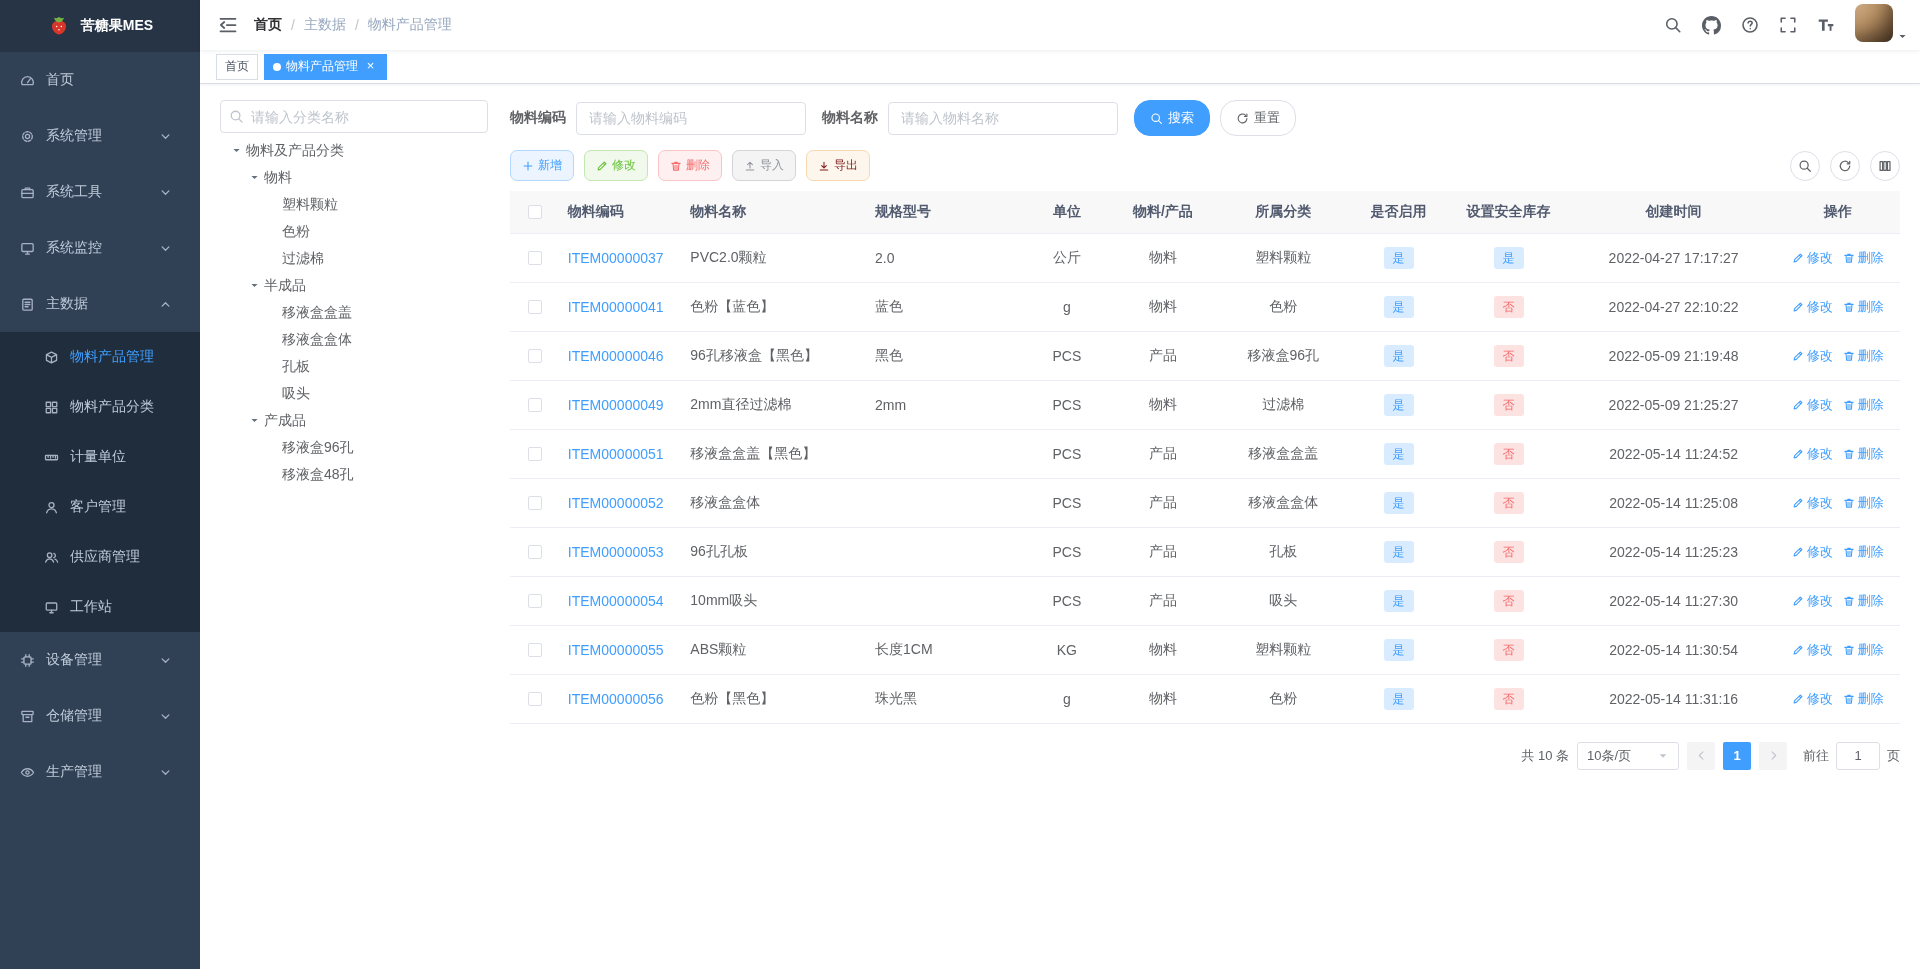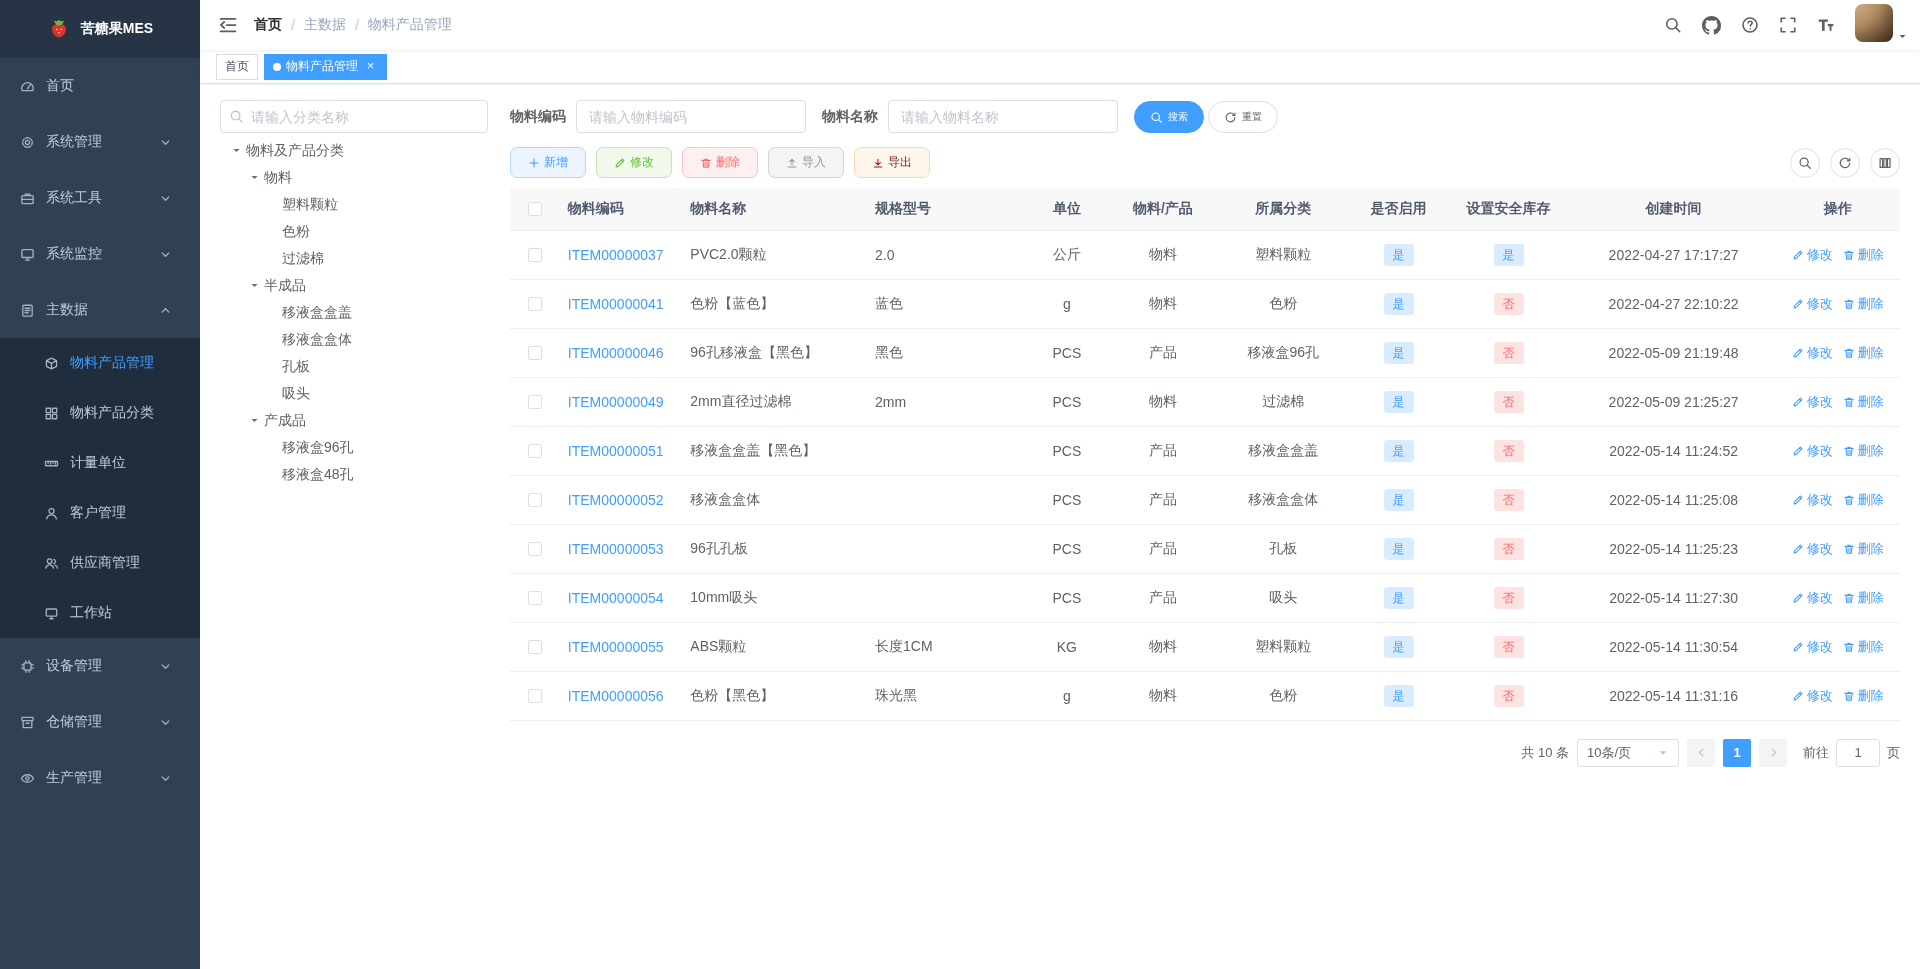--- a/index.html
+++ b/index.html
@@ -4,21 +4,21 @@
 <style>
   *{margin:0;padding:0;box-sizing:border-box}
   html,body{width:1920px;height:969px;overflow:hidden}
   body{font-family:"Liberation Sans","DejaVu Sans",sans-serif;font-size:14px;color:#303133;background:#fff}
   .icon{display:inline-flex;align-items:center;justify-content:center;line-height:1}
   .icon svg{width:1em;height:1em;display:block}
   .app{display:flex;width:100%;height:100%}
 
   
   .sidebar{width:200px;height:100%;background:#304156;flex-shrink:0;display:flex;flex-direction:column}
-  .logo{height:58px;background:#263445;display:flex;align-items:center;justify-content:center;gap:10px;cursor:pointer;flex-shrink:0}
+  .logo{height:52px;background:#263445;display:flex;align-items:center;justify-content:center;gap:10px;cursor:pointer;flex-shrink:0}
   .logo .icon{font-size:24px}
   .logo-title{color:#fff;font-size:14px;font-weight:bold}
   .menu{flex:1;overflow:hidden}
   .menu-item{height:56px;display:flex;align-items:center;padding:0 16px 0 20px;color:#bfcbd9;font-size:14px;cursor:pointer;white-space:nowrap}
   .menu-item .icon{font-size:15px;margin-right:11px;color:#a7b1c2;flex-shrink:0}
   .mi-label{flex:1;overflow:hidden;text-overflow:ellipsis}
   .chev{font-size:12px;color:#bfcbd9;margin-left:6px}
   .chev.open svg{transform:rotate(180deg)}
   .submenu{background:#1f2d3d}
   .submenu .menu-item{height:50px;padding-left:44px}
@@ -53,27 +53,27 @@
   .tree-search .icon{position:absolute;left:9px;top:9px;font-size:15px;color:#c0c4cc}
   input::placeholder{color:#bfc4cc}
   .tree-row{display:flex;align-items:center;height:27px;font-size:14px;color:#606266;cursor:pointer;white-space:nowrap}
   .tree-caret{width:20px;display:inline-flex;justify-content:center;font-size:11px;color:#66707a;flex-shrink:0}
   .tree-caret.leaf{visibility:hidden}
 
   .table-panel{flex:1;min-width:0;display:flex;flex-direction:column}
   .filter-row{display:flex;align-items:center;margin-bottom:14px}
   .filter-label{font-weight:700;color:#606266;margin-right:10px;white-space:nowrap}
   .filter-input{width:230px;height:33px;border:1px solid #dcdfe6;border-radius:4px;padding:0 12px;font-size:14px;color:#606266;outline:none;margin-right:16px}
-  .btn{display:inline-flex;align-items:flex-end;gap:5px;border-radius:16px;cursor:pointer;font-size:10px;border:1px solid transparent;white-space:nowrap}
+  .btn{display:inline-flex;align-items:center;gap:5px;border-radius:16px;cursor:pointer;font-size:13px;border:1px solid transparent;white-space:nowrap}
   .btn .icon{font-size:13px}
   .btn-search{background:#409eff;border-color:#409eff;color:#fff;padding:8px 15px}
-  .btn-reset{background:#fff;border-color:#dcdfe6;color:#606266;padding:8px 15px;margin-left:4px}
+  .btn-reset{background:#fff;border-color:#dcdfe6;color:#606266;padding:8px 15px;margin-left:10px}
 
   .toolbar{display:flex;align-items:center;margin-bottom:10px}
-  .tbtn{display:inline-flex;align-items:center;gap:4px;font-size:12px;padding:6px 17px;border-radius:7px;cursor:pointer;margin-right:10px;border:1px solid;white-space:nowrap}
+  .tbtn{display:inline-flex;align-items:center;gap:4px;font-size:12px;padding:6px 11px;border-radius:7px;cursor:pointer;margin-right:10px;border:1px solid;white-space:nowrap}
   .tbtn .icon{font-size:12px}
   .tbtn-add{color:#409eff;background:#ecf5ff;border-color:#b3d8ff}
   .tbtn-edit{color:#67c23a;background:#f0f9eb;border-color:#c2e7b0}
   .tbtn-del{color:#f56c6c;background:#fef0f0;border-color:#fbc4c4}
   .tbtn-imp{color:#909399;background:#f4f4f5;border-color:#d3d4d6}
   .tbtn-exp{color:#7f1d1d;background:#fdf6ec;border-color:#f5dab1}
   .toolbar-right{margin-left:auto;display:flex;gap:10px}
   .cbtn{width:30px;height:30px;border-radius:50%;border:1px solid #dcdfe6;background:#fff;color:#606266;display:inline-flex;align-items:center;justify-content:center;font-size:14px;cursor:pointer}
 
   table{width:100%;border-collapse:collapse;table-layout:fixed;font-size:14px;color:#606266}

